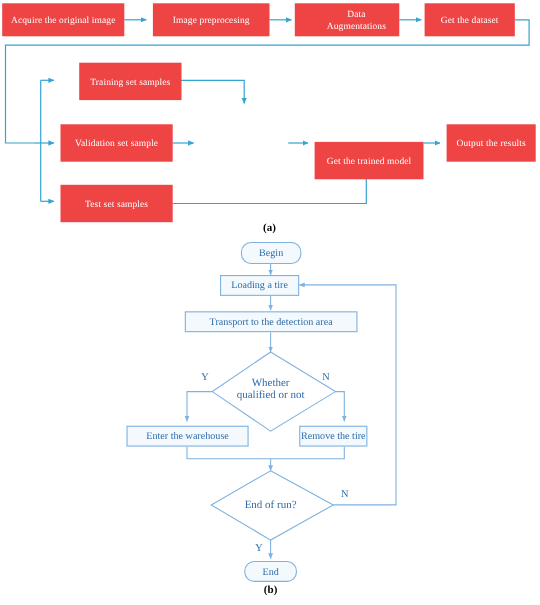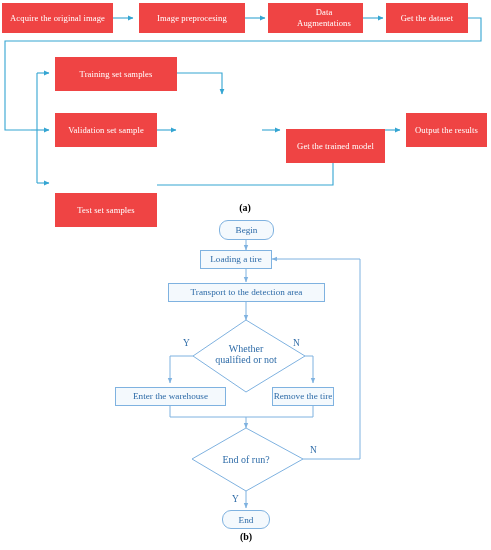--- a/index.html
+++ b/index.html
@@ -132,23 +132,23 @@
       <path d="M246,320 L305,356 L246,392 L193,356 Z"></path>
       <path d="M246,428 L303,459 L246,491 L192,459 Z"></path>
     </g>
   </svg>
 
   <div class="tealbox" style="left:2px;  top:3px;   width:111px; height:30px;">Acquire the original image</div>
   <div class="tealbox" style="left:139px;top:3px;   width:106px; height:30px;">Image preprocesing</div>
   <div class="tealbox" style="left:268px;top:3px;   width:95px;  height:30px;padding-left:20px;">Data Augmentations</div>
   <div class="tealbox" style="left:386px;top:3px;   width:82px;  height:30px;">Get the dataset</div>
 
-  <div class="tealbox" style="left:55px; top:57px;  width:122px; height:34px;">Training set samples</div>
+  <div class="tealbox" style="left:72px; top:57px;  width:93px; height:34px;">Training set samples</div>
   <div class="tealbox" style="left:55px; top:113px; width:102px; height:34px;">Validation set sample</div>
-  <div class="tealbox" style="left:55px; top:168px; width:102px; height:34px;margin-top:25px;">Test set samples</div>
+  <div class="tealbox" style="left:55px; top:168px; width:102px; height:34px;">Test set samples</div>
 
   <div class="tealbox" style="left:286px;top:129px; width:99px;  height:34px;">Get the trained model</div>
   <div class="tealbox" style="left:406px;top:113px; width:81px;  height:34px;">Output the results</div>
 
   <div class="caption" style="left:210px;top:202px;width:70px;">(a)</div>
 
   <div class="fcterm" style="left:219px;top:220px;width:55px;height:20px;">Begin</div>
   <div class="fcbox" style="left:200px;top:250px;width:72px;height:19px;">Loading a tire</div>
   <div class="fcbox" style="left:168px;top:283px;width:157px;height:19px;">Transport to the detection area</div>
 

